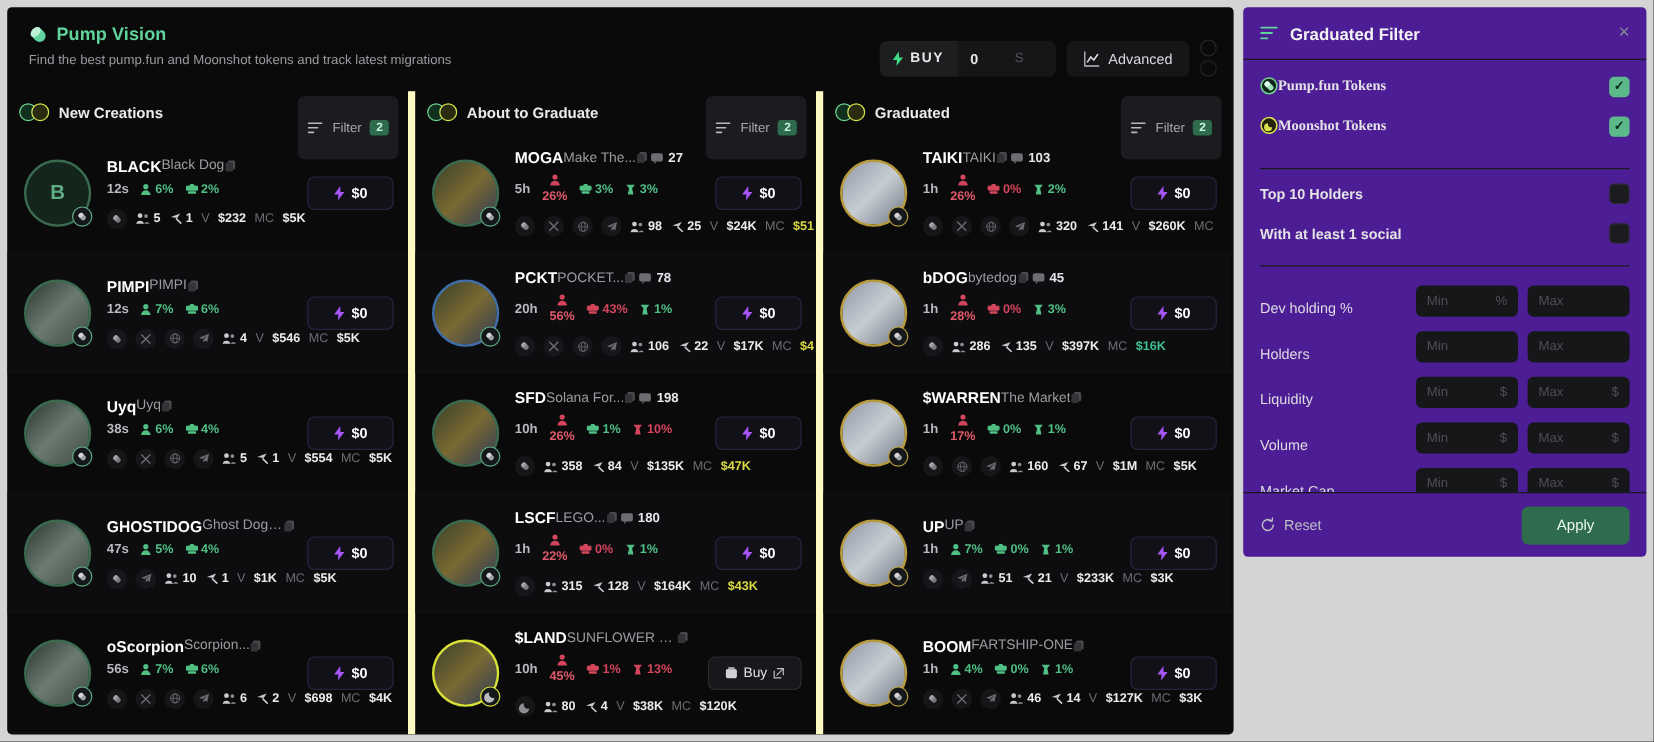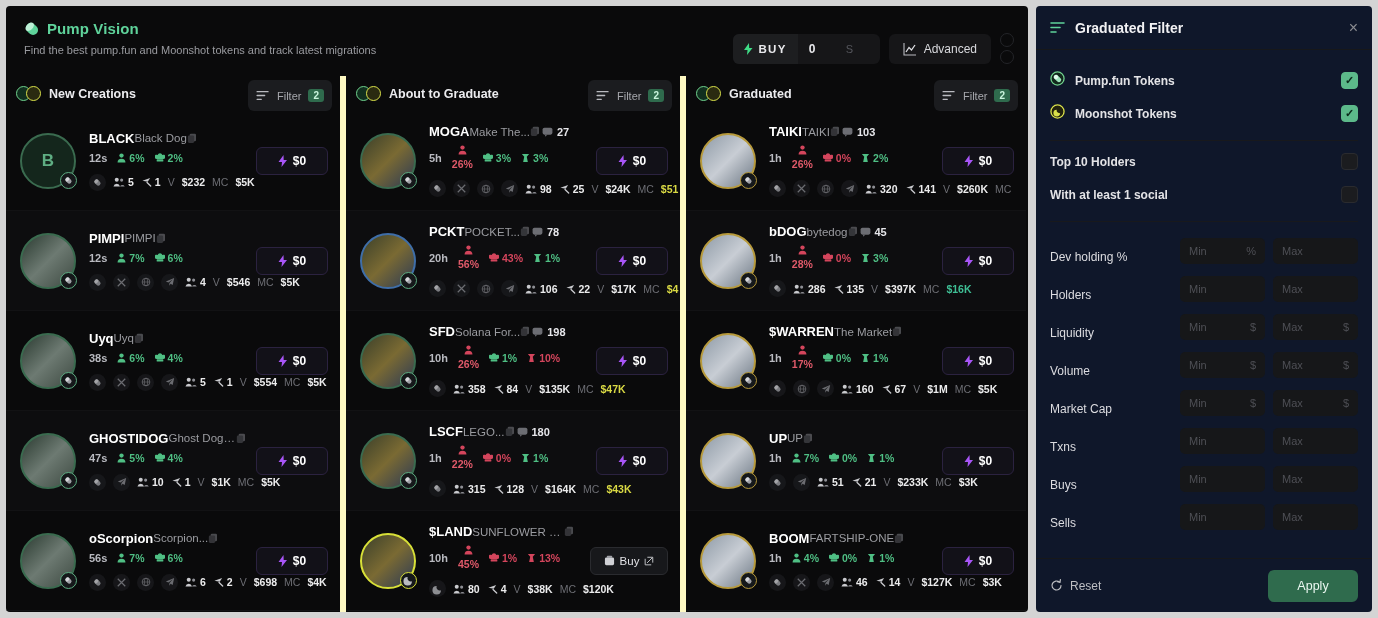--- a/index.html
+++ b/index.html
@@ -33,21 +33,21 @@
   .columns{ display:flex; height:536px; }
   .col{ width:340px; border-right:6px solid #fef9c3; display:flex; flex-direction:column; overflow:hidden; }
   .col:last-child{ border-right:none; }
   .col-head{ height:35px; display:flex; align-items:center; padding:0 10px 0 10px; gap:8px; position:relative; }
   .col-title{ color:#ececef; font-size:12.5px; font-weight:bold; }
   .dual-coin{ display:flex; align-items:center; }
   .coin{ width:15px; height:15px; border-radius:50%; display:inline-block; }
   .coin.pump{ background:#11301f; border:1.4px solid #6fd08c; }
   .coin.moon{ background:#2a2a10; border:1.4px solid #d9e04a; margin-left:-5px; }
   .filter-btn{ position:absolute; right:8px; top:4px; display:flex; align-items:center; gap:7px;
-               background:#1b1c1f; border-radius:6px; padding:9px 8px;justify-content:space-between; }
+               background:#1b1c1f; border-radius:6px; padding:20px 8px;justify-content:space-between; }
   .filter-btn .lbl{ color:#a7a8ad; font-size:11px; }
   .badge{ background:#2f6b4d; color:#c9f5dd; font-size:10px; font-weight:bold;
           border-radius:3px; padding:1px 5px; }
   .col-body{ flex:1; overflow:hidden; }
   
   .card{ height:100px; border-bottom:1px solid #121214; display:flex; align-items:center;
          padding:0 12px 0 14px; position:relative; }
   .card.tint{ background:#0d0d0f; }
   .avatar-wrap{ position:relative; width:56px; height:56px; flex:0 0 56px; margin-right:13px; }
   .avatar{ width:56px; height:56px; border-radius:50%; border:2px solid #3a6b4f;
@@ -79,28 +79,28 @@
   .metrics .v{ color:#ececed; font-weight:bold; }
   .metrics .v.yel{ color:#d9d944; }
   .metrics .v.teal{ color:#3fbf95; }
   .buy-pill{ flex:0 0 auto; margin-left:10px; width:72px; height:28px; border-radius:6px;
              border:1px solid #2b2240; background:#121118; display:flex; align-items:center;
              justify-content:center; gap:5px; }
   .buy-pill .amt{ color:#fff; font-size:12px; font-weight:bold; }
   .buy-pill.alt{ border-color:#2a2b2f; background:#17181b; width:78px; }
   .buy-pill.alt .amt{ font-size:11.5px; font-weight:normal; color:#e2e2e6; }
   
-  .panel{ position:absolute; left:1036px; top:6px; width:336px; height:606px;
-          background:#0f172a; border-radius:4px; display:flex; flex-direction:column; overflow:hidden; }
+  .panel{ position:absolute; left:1036px; top:6px; width:336px; height:458px;
+          background:#4c1d95; border-radius:4px; display:flex; flex-direction:column; overflow:hidden; }
   .panel-head{ height:44px; display:flex; align-items:center; gap:9px; padding:0 14px;
                border-bottom:1px solid #17181a; }
   .panel-title{ color:#f2f2f4; font-size:14px; font-weight:bold; }
   .close-x{ margin-left:auto; color:#8b8c91; font-size:16px; line-height:1; }
   .panel-body{ flex:1; padding:14px 14px 0 14px; overflow:hidden; position:relative; }
-  .tgl-row{ display:flex; align-items:center; gap:10px; height:33px; }
+  .tgl-row{ display:flex; height:33px;font-family:Liberation Serif, serif; }
   .tgl-row .lbl{ color:#e3e3e6; font-size:12px; font-weight:bold; }
   .chk{ margin-left:auto; width:17px; height:17px; border-radius:4px; background:#1b1c1f;
         border:1px solid #2a2b2f; display:flex; align-items:center; justify-content:center; }
   .chk.on{ background:#5cb98a; border-color:#5cb98a; }
   .chk .tick{ color:#0b2a1b; font-size:11px; font-weight:bold; line-height:1; }
   .sep{ height:1px; background:#18191c; margin:10px 0 4px 0; }
   .plain-row{ display:flex; align-items:center; height:33px; }
   .plain-row .lbl{ color:#e3e3e6; font-size:12px; font-weight:bold; }
   .range-row{ display:flex; align-items:flex-end; height:38px; }
   .range-row .lbl{ color:#dcdce0; font-size:12px; width:130px; flex:0 0 130px; }

